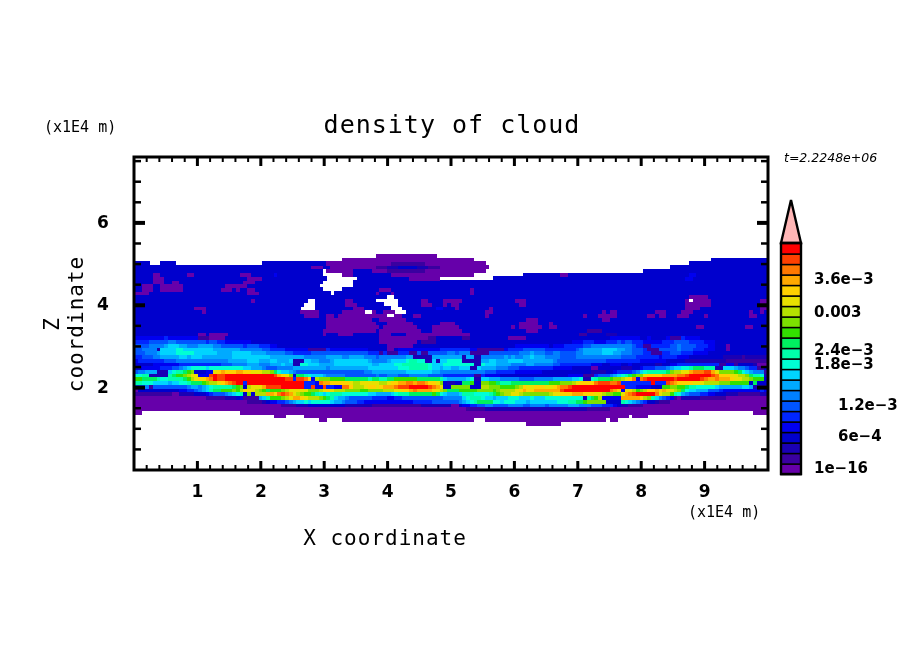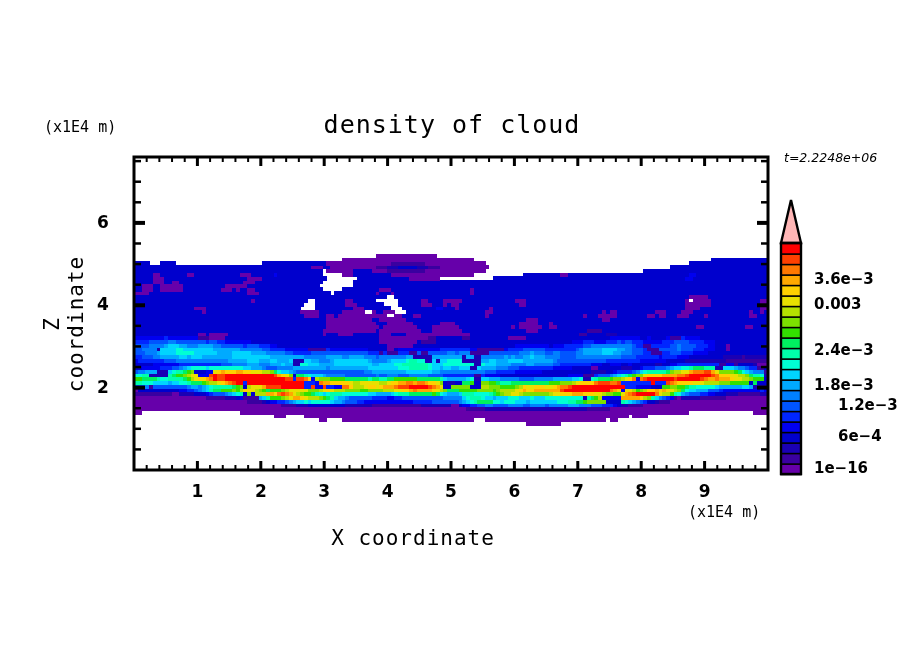--- a/index.html
+++ b/index.html
@@ -3,21 +3,21 @@
 <meta charset="utf-8">
 <style>
   html,body{margin:0;padding:0;background:#ffffff;}
   body{width:904px;height:654px;position:relative;overflow:hidden;
        font-family:"DejaVu Sans Mono","Liberation Mono",monospace;color:#000;}
   .abs{position:absolute;}
   #plot-title{left:0;top:85px;width:904px;text-align:center;font-size:25px;letter-spacing:1px;margin-top:25px;}
   #z-unit{left:44px;top:118px;font-size:15px;letter-spacing:0px;}
   #x-unit{left:688px;top:503px;font-size:15px;}
   #time-stamp{left:784px;top:150px;font-size:12.5px;font-family:"DejaVu Sans","Liberation Sans",sans-serif;font-style:italic;}
-  #x-axis-title{left:0;top:526px;width:770px;text-align:center;font-size:21px;letter-spacing:1px;padding-left:28px;}
+  #x-axis-title{left:0;top:526px;width:770px;text-align:center;font-size:21px;letter-spacing:1px;}
   #z-axis-title{left:-16px;top:300px;width:160px;text-align:center;font-size:21px;letter-spacing:1px;
                 transform:rotate(-90deg);transform-origin:50% 50%;}
   .tick-lbl{font-size:17px;font-weight:bold;font-family:"DejaVu Sans","Liberation Sans",sans-serif;
             text-align:center;}
   .cb-lbl{position:absolute;font-size:15px;font-weight:bold;
           font-family:"DejaVu Sans","Liberation Sans",sans-serif;white-space:nowrap;}
   svg{display:block;}
 </style>
 </head>
 <body>
@@ -1503,17 +1503,17 @@
   </div>
 <div class="abs" id="ytick-labels" style="left:0;top:0;width:904px;height:0;">
     <div class="tick-lbl abs" style="left: 86px; top: 376.632px; width: 34px;">2</div>
     <div class="tick-lbl abs" style="left: 86px; top: 294.263px; width: 34px;">4</div>
     <div class="tick-lbl abs" style="left: 86px; top: 211.895px; width: 34px;">6</div>
   </div>
 <div class="abs" id="cb-labels" style="left:0;top:0;width:904px;height:0;">
     <div class="cb-lbl" style="left: 814px; top: 458.75px;">1e−16</div>
     <div class="cb-lbl" style="left: 814px; top: 427.25px; margin-left: 24px;">6e−4</div>
     <div class="cb-lbl" style="left: 814px; top: 395.75px; margin-left: 24px;">1.2e−3</div>
-    <div class="cb-lbl" style="left: 814px; top: 376px; text-align: center;">1.8e−3</div>
+    <div class="cb-lbl" style="left: 814px; top: 355px; text-align: center;">1.8e−3</div>
     <div class="cb-lbl" style="left: 814px; top: 341px; text-align: center;">2.4e−3</div>
-    <div class="cb-lbl" style="left: 814px; top: 295px;">0.003</div>
+    <div class="cb-lbl" style="left: 814px; top: 303px;">0.003</div>
     <div class="cb-lbl" style="left: 814px; top: 269.75px;">3.6e−3</div>
   </div>
 
 </body></html>

